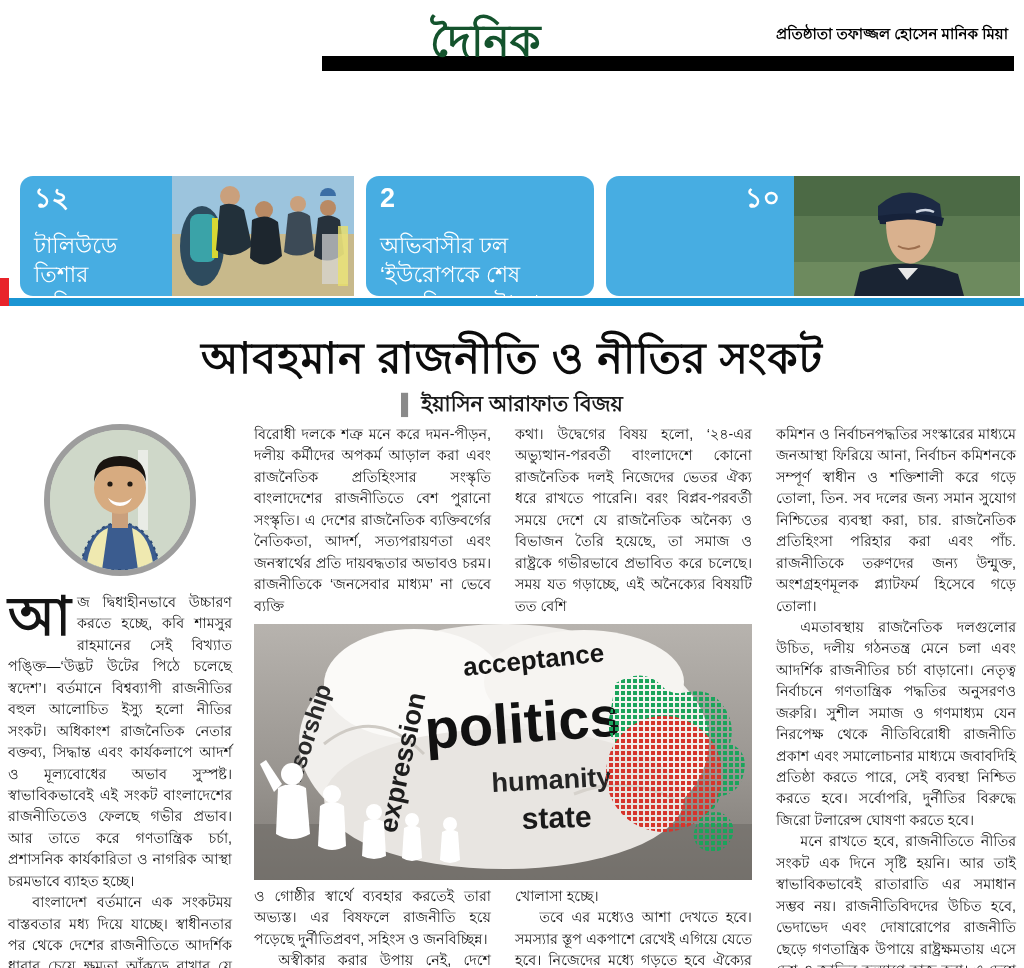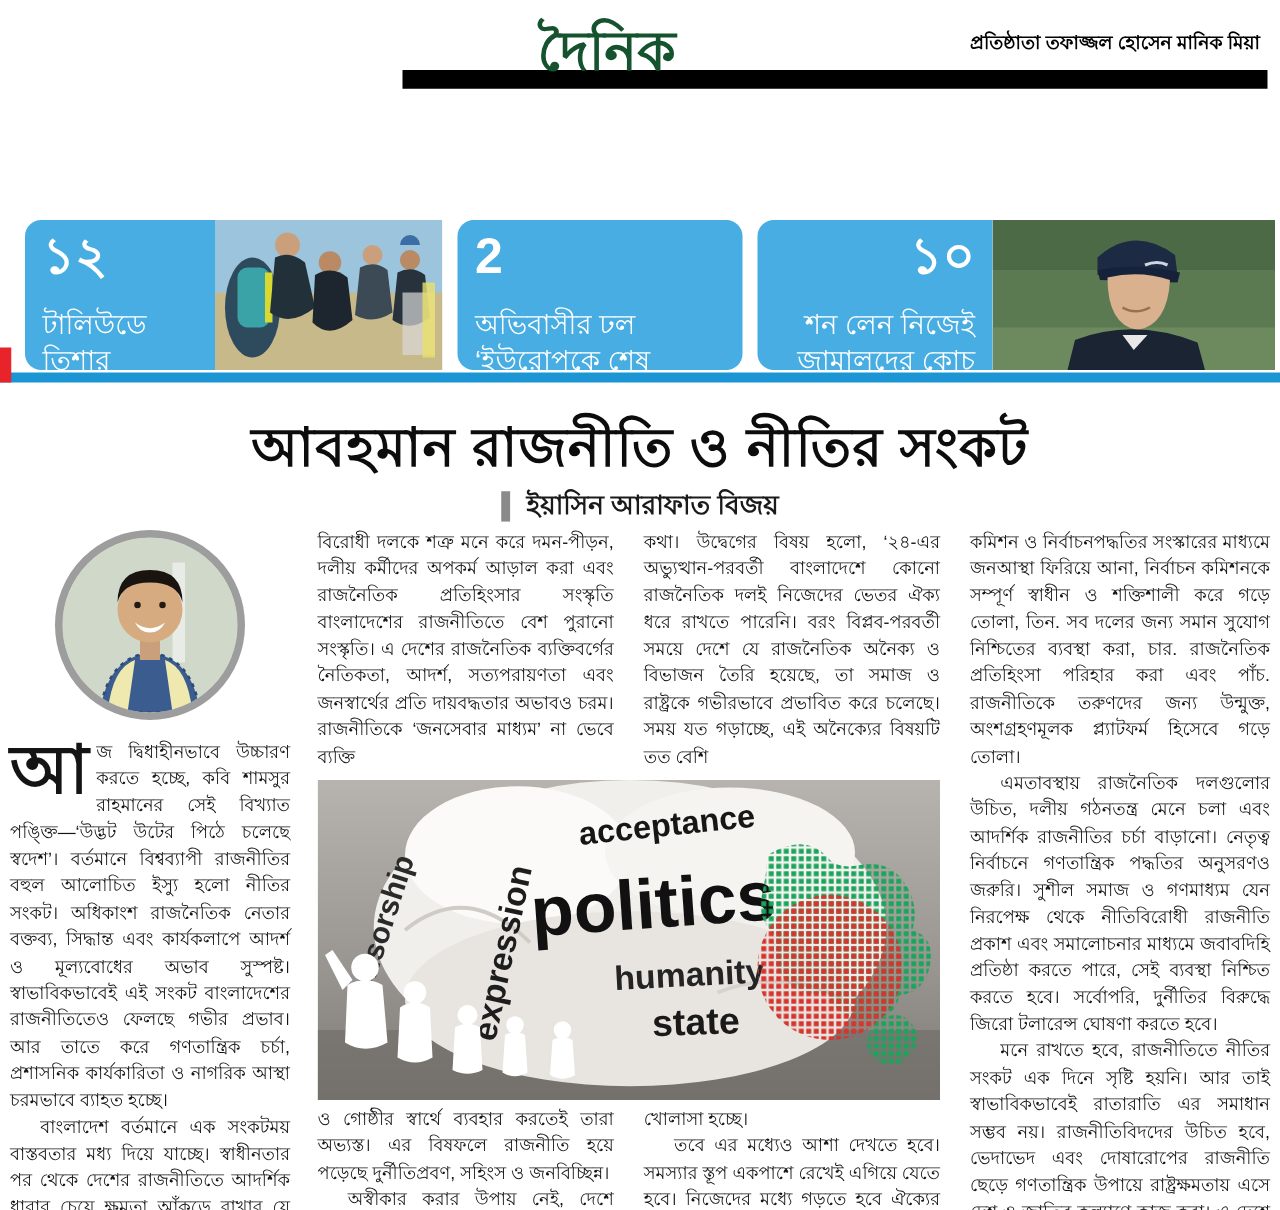--- a/index.html
+++ b/index.html
@@ -23,21 +23,21 @@
   .mast-top { position:absolute; left:108px; top:8px; font-size:44px; font-weight:bold; color:#14532d; }
   .mast-main { position:absolute; left:0; right:0; top:28px; font-size:104px; font-weight:bold; color:#000;
                letter-spacing:2px; line-height:1.1; white-space:nowrap; }
   .founder { position:absolute; right:6px; top:22px; font-size:15px; font-weight:bold; color:#000; }
   
   .strip { position:absolute; left:0; top:176px; width:1024px; height:130px; }
   .strip-bar { position:absolute; left:0; bottom:0; width:1024px; height:8px; background:#1b95d3; }
   .strip-red { position:absolute; left:0; bottom:0; width:9px; height:28px; background:#e8232a; }
   .cards { position:absolute; left:20px; top:0; width:990px; height:120px; display:flex; }
   .tbox { background:#47ade2; border-radius:13px; color:#fff; padding:8px 14px; height:120px; }
-  .tnum { font-size:40px; line-height:1.05; font-weight:bold; }
+  .tnum { font-size:27px; line-height:1.05; font-weight:bold; }
   .ttext { font-size:22px; line-height:1.3; margin-top:20px; }
   .tphoto { height:120px; overflow:hidden; }
   .tphoto svg { display:block; }
   .t1 .tbox { width:152px; border-top-right-radius:0; border-bottom-right-radius:0; }
   .t1 { display:flex; }
   .t2 { margin-left:12px; }
   .t2 .tbox { width:228px; }
   .t3 { display:flex; margin-left:12px; }
   .t3 .tbox { width:188px; text-align:right; border-top-right-radius:0; border-bottom-right-radius:0; }
   
@@ -110,25 +110,20 @@
         <div class="ttext">
           <div>অভিবাসীর ঢল</div>
           <div>‘ইউরোপকে শেষ</div>
           <div>করে দিচ্ছে’ : ট্রাম্প</div>
         </div>
       </div>
     </div>
     <div class="t3">
       <div class="tbox">
         <div class="tnum">১০</div>
-        <div class="ttext">
-          <div>শন লেন নিজেই</div>
-          <div>জামালদের কোচ</div>
-          <div>হতে রাজি না!</div>
-        </div>
       </div>
       <div class="tphoto">
         <svg width="226" height="120" viewBox="0 0 226 120">
           <rect width="226" height="120" fill="#5c7a52"></rect>
           <rect width="226" height="40" fill="#4c6a45"></rect>
           <rect y="86" width="226" height="34" fill="#6d8a5e"></rect>
           <path d="M84 30 Q113 4 146 28 L148 44 L84 44 Z" fill="#1c2a44"></path>
           <path d="M84 40 Q116 34 150 42 L148 50 L86 48 Z" fill="#16223a"></path>
           <path d="M122 36 q10 -4 18 0" stroke="#cfd6e2" stroke-width="2.5" fill="none"></path>
           <path d="M92 46 Q92 84 116 88 Q140 84 142 48 Q118 40 92 46 Z" fill="#d9b18e"></path>

